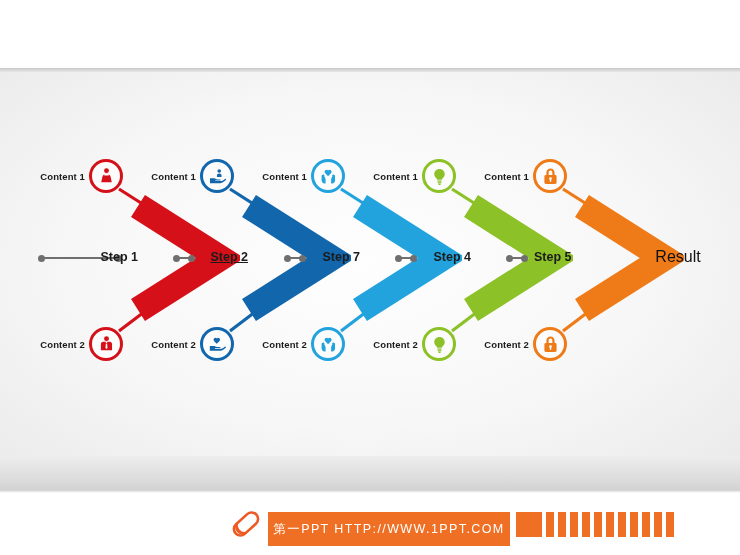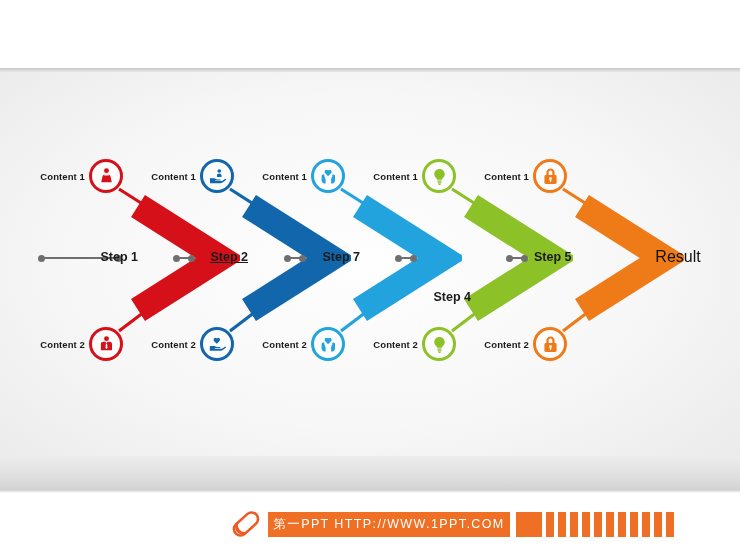--- a/index.html
+++ b/index.html
@@ -86,21 +86,21 @@
   }
   .conn{position:absolute;height:10px;}
   .conn .ln{position:absolute;top:4px;left:4px;right:4px;height:1.6px;background:#6f6f6f;}
   .conn .d{position:absolute;top:1.5px;width:7px;height:7px;border-radius:50%;background:#6f6f6f;}
   .conn .d.l{left:0;} .conn .d.r{right:0;}
 
   
   .footer{position:absolute;left:0;top:490px;width:740px;height:65px;background:#fff;}
   .footer-top{position:absolute;left:0;top:0;width:740px;height:3px;
     background:linear-gradient(#d0d0d0,#ffffff);}
-  .fbar{position:absolute;top:512px;height:25px;background:#ef7024;}
+  .fbar{position:absolute;top:512px;height:34px;background:#ef7024;}
   .fbar-text{left:268px;width:242px;color:#fff;font-size:12.5px;letter-spacing:1.4px;
     display:flex;align-items:center;justify-content:center;white-space:nowrap;}
   .fticks{position:absolute;left:516px;top:512px;height:25px;display:flex;align-items:stretch;gap:4px;}
   .fticks .tk{background:#ef7024;}
   .pill{position:absolute;left:228px;top:507px;width:36px;height:34px;}
 </style>
 </head>
 <body>
 
 <div id="slide">
@@ -231,21 +231,21 @@
             <svg width="19" height="19" viewBox="0 0 24 24">
               <path d="M12 2.4c-3.7 0-6.6 2.9-6.6 6.4 0 2.3 1.1 3.8 2.3 5 .8.8 1.2 1.4 1.3 2.2h6c.1-.8.5-1.4 1.3-2.2 1.2-1.2 2.3-2.7 2.3-5 0-3.5-2.9-6.4-6.6-6.4z" fill="#8CC127"></path>
               <rect x="9.2" y="17.1" width="5.6" height="1.5" rx=".7" fill="#8CC127"></rect>
               <rect x="9.6" y="19.2" width="4.8" height="1.5" rx=".7" fill="#8CC127"></rect>
               <rect x="10.5" y="21.3" width="3" height="1.3" rx=".6" fill="#8CC127"></rect>
             </svg>
           </span>
         </div>
         <div class="clabel" style="left:366px;top:99px;width:52px;text-align:right;">Content 1</div>
         <div class="clabel" style="left:366px;top:267px;width:52px;text-align:right;">Content 2</div>
-        <div class="steplabel" style="left:423px;top:178px;width:48px;text-align:right;margin-top:40px;">Step 4</div>
+        <div class="steplabel" style="left:423px;top:178px;width:48px;text-align:right;">Step 4</div>
         <div class="conn" style="left:395px;top:181px;width:22px;">
           <div class="ln"></div>
           <div class="d l"></div>
           <div class="d r"></div>
         </div>
         <svg class="chev" style="left:562px;top:114px;" width="122" height="144" viewBox="0 0 122 144">
           <path d="M20 20 L102 72 L20 124" fill="none" stroke="#EF7B18" stroke-width="26" stroke-linejoin="miter" stroke-linecap="butt"></path>
         </svg>
         <svg class="node" style="left:0;top:0;pointer-events:none;" width="740" height="418">
           <line x1="563" y1="117" x2="596" y2="138" stroke="#EF7B18" stroke-width="3.2"></line>

